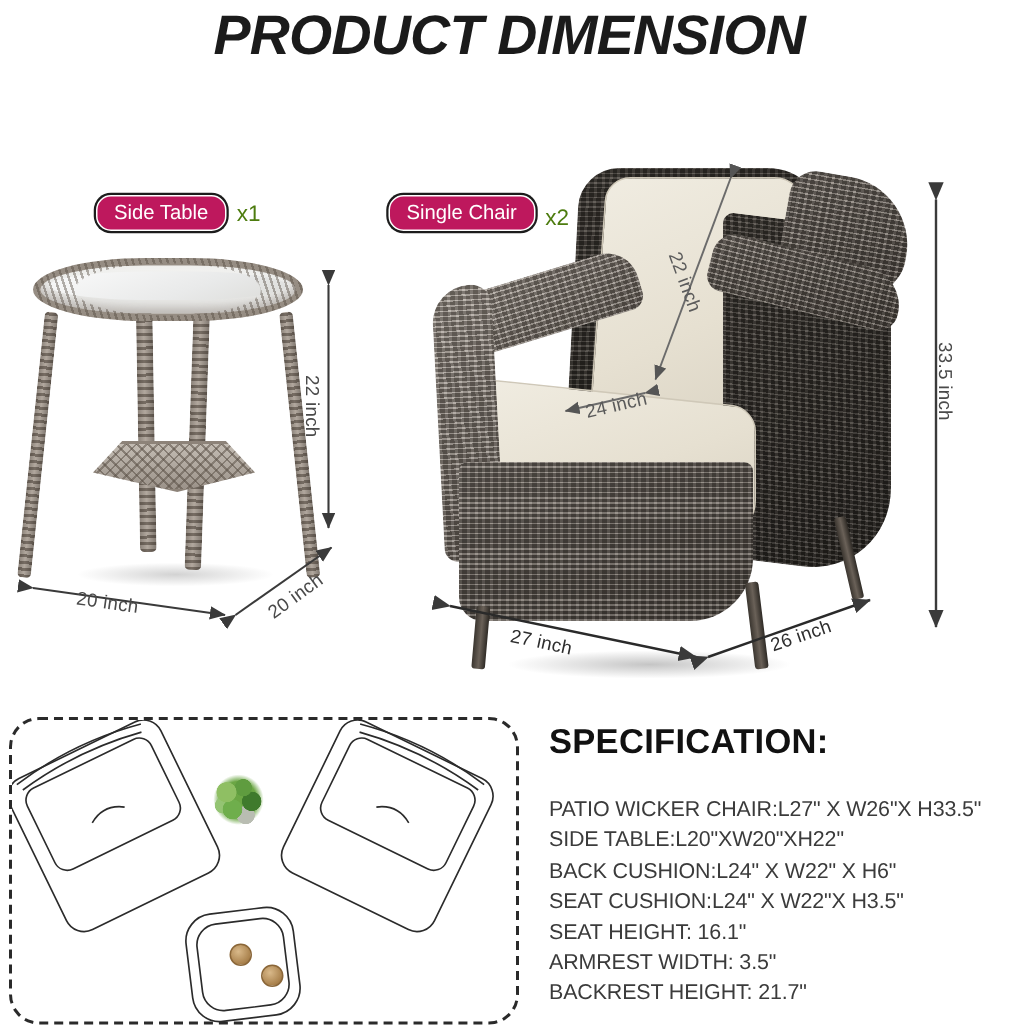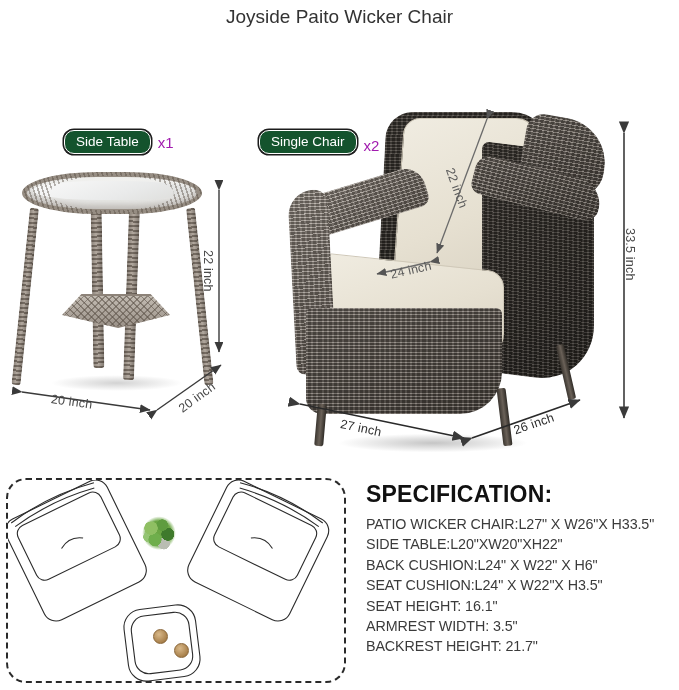--- a/index.html
+++ b/index.html
@@ -35,31 +35,31 @@
     font-size: 19px;
     color: #333;
     line-height: 26px;
     margin-top: 4px;
     font-weight: normal;
   }
 
   
   .badge-row { position: absolute; display: flex; align-items: center; gap: 7px; }
   .badge {
-    background: #14532d;
+    background: #be185d;
     color: #ffffff;
     font-size: 13.5px;
     padding: 3px 11px 4px 11px;
     border-radius: 10px;
     border: 1.5px solid #ffffff;
     box-shadow: 0 0 0 1.5px #1c1c1c;
     line-height: 15px;
     white-space: nowrap;
   }
-  .badge-qty { font-size: 15px; color: #a21caf; }
+  .badge-qty { font-size: 15px; color: #4d7c0f; }
 
   
   .dim {
     position: absolute;
     font-size: 12.5px;
     color: #4a4a4a;
     white-space: nowrap;
     letter-spacing: 0.2px;
   }
   .dim.dark { color: #2e2e2e; }
@@ -188,32 +188,32 @@
     background: radial-gradient(circle at 38% 34%, #d9b98a, #a9814c 70%, #8a6638);
     border:1px solid #8a6638;
   }
   #cup1 { left:153px; top:629px; width:15px; height:15px; }
   #cup2 { left:174px; top:643px; width:15px; height:15px; }
 
   
   #spec { position:absolute; left:366px; top:480px; width:308px; }
   #spec-title {
     font-size: 23px; font-weight: bold; color:#111; letter-spacing:.2px;
-    line-height:28px; margin-bottom:6px;
+    line-height:28px; margin-bottom:22px;
   }
   .spec-line {
     font-size: 14.3px; color:#3b3b3b; line-height:20.4px; white-space:nowrap;
     letter-spacing:-0.1px;
   }
 </style>
 </head>
 <body>
 
 <div id="header">
-  <div id="subtitle">Joyside Paito Wicker Chair</div>
+  <div id="main-title">PRODUCT DIMENSION</div>
 </div>
 
 <div class="badge-row" style="left:64px; top:130px;">
   <span class="badge">Side Table</span>
   <span class="badge-qty">x1</span>
 </div>
 <div class="badge-row" style="left:259px; top:130px;align-items:flex-end;">
   <span class="badge">Single Chair</span>
   <span class="badge-qty">x2</span>
 </div>

